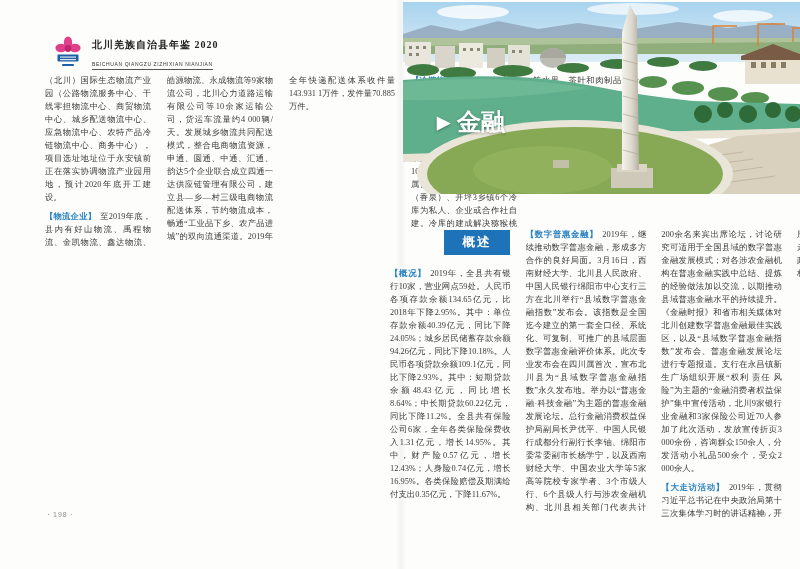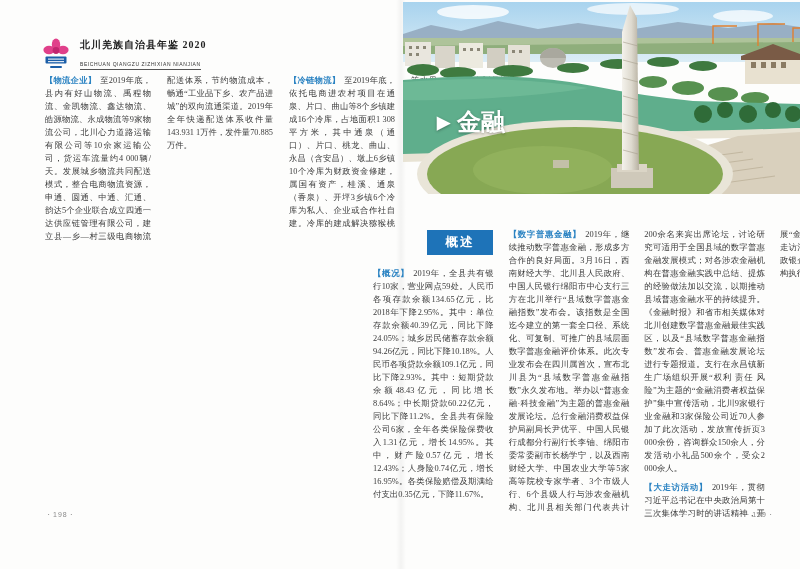--- a/index.html
+++ b/index.html
@@ -2,32 +2,32 @@
 <html><head>
 <meta charset="utf-8">
 <style>
   html,body{margin:0;padding:0;background:#efefed;}
   .spread{position:relative;width:800px;height:569px;background:#fdfdfc;overflow:hidden;
           font-family:"Liberation Serif",serif;color:#383838;}
   .gutter{position:absolute;left:396px;top:0;width:10px;height:569px;
           background:linear-gradient(90deg,rgba(0,0,0,0) 0%,rgba(0,0,0,.04) 50%,rgba(0,0,0,0) 100%);}
 
   
-  .hdr{position:absolute;left:40px;top:36px;width:300px;display:flex;align-items:flex-end;}
+  .hdr{position:absolute;left:52px;top:36px;width:300px;display:flex;align-items:flex-start;}
   .logo{width:32px;height:32px;margin-right:8px;flex:0 0 auto;}
   .hdr-text{padding-top:2px;}
   .book-title{font-size:10px;font-weight:bold;letter-spacing:1px;color:#222;}
   .book-sub{margin-top:3px;font-family:"Liberation Sans",sans-serif;font-size:5px;letter-spacing:.6px;
             color:#333;border-bottom:1px solid #555;padding-bottom:2px;display:inline-block;}
 
   
   .cols{position:absolute;text-align:justify;font-size:8.3px;line-height:13px;
         column-fill:auto;color:#3a3a3a;}
   .cols-left{left:45px;top:74px;width:350px;height:178px;column-count:3;column-gap:16px;}
-  .cols-right{left:373px;top:228px;width:392px;height:292px;column-count:3;column-gap:15px;font-size:8.4px;}
+  .cols-right{left:390px;top:228px;width:392px;height:292px;column-count:3;column-gap:15px;font-size:8.4px;}
   .cols p{margin:0 0 6px 0;}
   .ph{color:#2b83c2;font-weight:bold;font-family:Liberation Serif, serif;}
   .ph:not(:empty){margin-right:4px;}
   .signature{text-align:right;padding-right:6px;}
 
   .section-box{width:66px;height:25px;margin:2px 0 12px 54px;background:#1e73b8;color:#ffffff;
                font-family:"Liberation Sans",sans-serif;font-weight:bold;font-size:12.5px;
                line-height:25px;text-align:center;letter-spacing:2px;break-inside:avoid;}
 
   .break-col{break-before:column;-webkit-column-break-before:always;}
@@ -63,20 +63,21 @@
       <rect x="7" y="23" width="16" height="1.2" fill="#ffffff" opacity=".85"></rect>
       <rect x="9" y="28" width="12" height="2" rx="1" fill="#1c5fa8"></rect>
     </svg>
     <div class="hdr-text">
       <div class="book-title">北川羌族自治县年鉴 2020</div>
       <div class="book-sub">BEICHUAN QIANGZU ZIZHIXIAN NIANJIAN</div>
     </div>
   </div>
 
   <div class="cols cols-left">
+    <p><span class="ph"></span><span>（北川）国际生态物流产业园（公路物流服务中心、干线零担物流中心、商贸物流中心、城乡配送物流中心、应急物流中心、农特产品冷链物流中心、商务中心），项目选址地址位于永安镇前正在落实协调物流产业园用地，预计2020年底开工建设。</span></p>
     <p><span class="ph">【物流企业】</span><span>至2019年底，县内有好山物流、禹程物流、金凯物流、鑫达物流、皓源物流、永成物流等9家物流公司，北川心力道路运输有限公司等10余家运输公司，货运车流量约4 000辆/天。发展城乡物流共同配送模式，整合电商物流资源，申通、圆通、中通、汇通、韵达5个企业联合成立四通一达供应链管理有限公司，建立县—乡—村三级电商物流配送体系，节约物流成本，畅通“工业品下乡、农产品进城”的双向流通渠道。2019年全年快递配送体系收件量143.931 1万件，发件量70.885万件。</span></p>
     <p class="break-col"><span class="ph">【冷链物流】</span><span>至2019年底，依托电商进农村项目在通泉、片口、曲山等8个乡镇建成16个冷库，占地面积1 308平方米，其中通泉（通口）、片口、桃龙、曲山、永昌（含安昌）、墩上6乡镇10个冷库为财政资金修建，属国有资产，桂溪、通泉（香泉）、开坪3乡镇6个冷库为私人、企业或合作社自建。冷库的建成解决猕猴桃等水果、茶叶和肉制品错峰销售的问题。</span></p>
     <p class="signature">（邱茜）</p>
   </div>
 
   <div class="pageno pageno-left">・198・</div>
 
   <div class="gutter"></div>
 
   <div class="photo">

